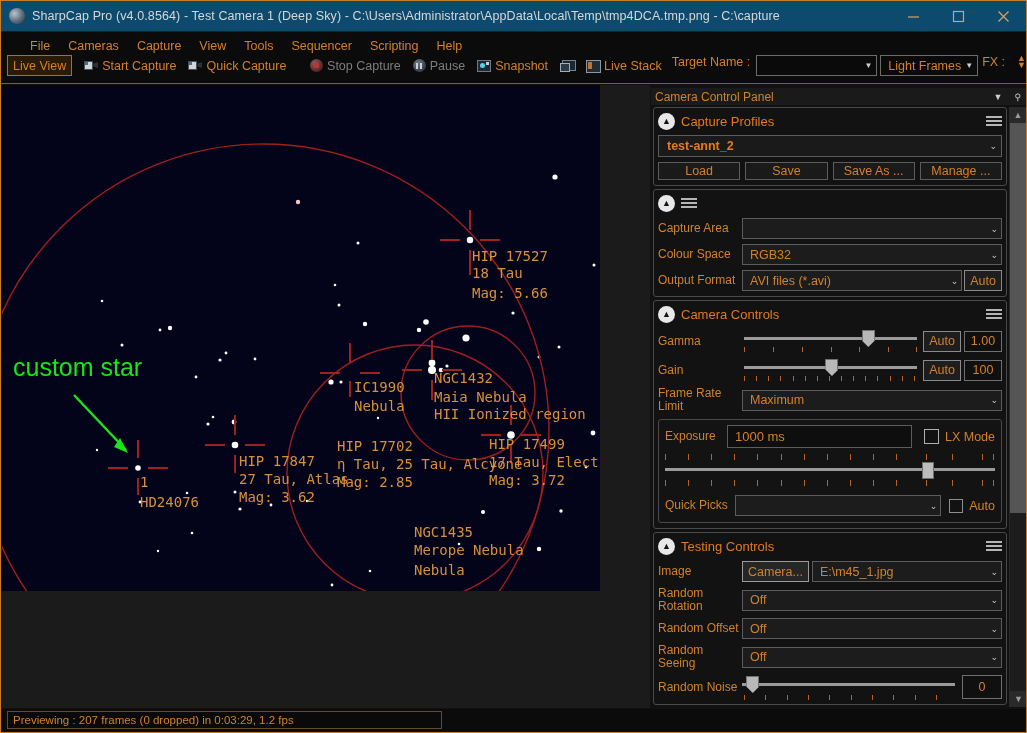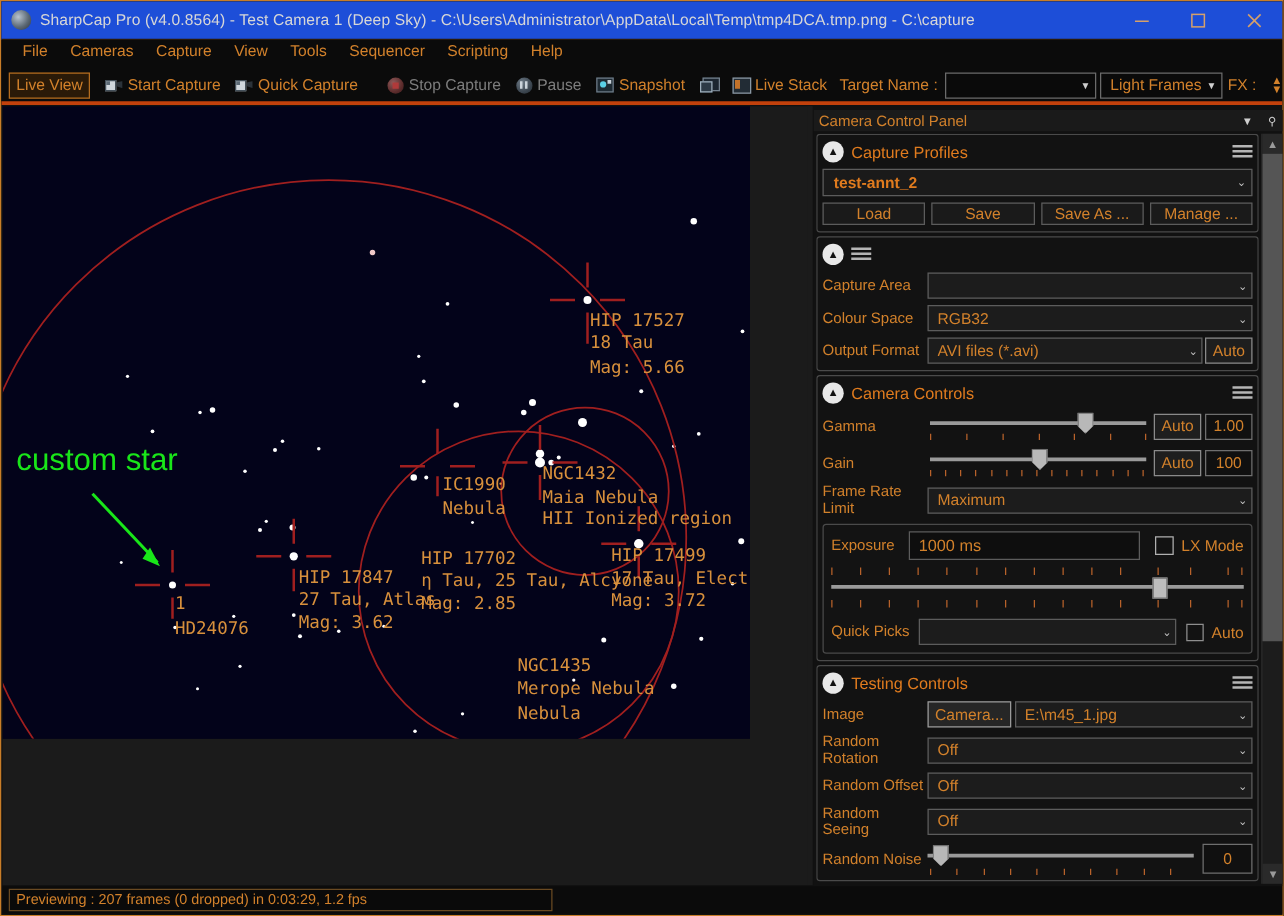--- a/index.html
+++ b/index.html
@@ -12,21 +12,21 @@
   #app {
     position: relative; width: 1027px; height: 733px;
     background: #111111;
     border: 1px solid #c87d28;
     overflow: hidden;
   }
 
   
   #titlebar {
     position: absolute; left: 0; top: 0; width: 1025px; height: 31px;
-    background: #1d4ed8;
+    background: #0c4a6e;
     border-bottom: 1px solid #2a1a0c;
     display: flex; align-items: center;
   }
   #app-icon {
     width: 16px; height: 16px; margin-left: 8px; margin-right: 7px;
     border-radius: 50%;
     background: radial-gradient(circle at 35% 35%, #b8c4cf 0%, #5d6a76 55%, #2a3138 100%);
     flex: none;
   }
   #title-text {
@@ -37,32 +37,32 @@
     width: 45px; height: 30px; display: flex; align-items: center; justify-content: center;
     color: #d6a06a; font-size: 15px; line-height: 1;
   }
   #winbtns { position: absolute; right: 0; top: 0; display: flex; }
   .wbtn svg { display: block; }
 
   
   #menubar {
     position: absolute; left: 0; top: 31px; width: 1025px; height: 23px;
     background: #0b0b0b;
-    display: flex; align-items: flex-start; padding-left: 8px;
+    display: flex; align-items: flex-end; padding-left: 20px;
   }
   .menu-item {
     color: #d2812b; font-size: 12.5px; padding: 2px 9px; white-space: nowrap;
   }
 
   
   #toolbar {
     position: absolute; left: 0; top: 54px; width: 1025px; height: 29px;
     background: #0b0b0b;
-    display: flex; align-items: center; padding-left: 6px;
-    border-bottom: 3px solid #c2410c;
+    display: flex; align-items: flex-start; padding-left: 6px;
+    border-bottom: 1px solid #c2410c;
   }
   .tb-btn {
     display: flex; align-items: center; gap: 4px;
     color: #d2812b; font-size: 12.5px; padding: 2px 6px; white-space: nowrap;
     height: 21px;
   }
   .tb-btn.active {
     border: 1px solid #b36c1f; background: #2a1a08; padding: 1px 5px;
   }
   .tb-btn.disabled { color: #7d7d7d; }

